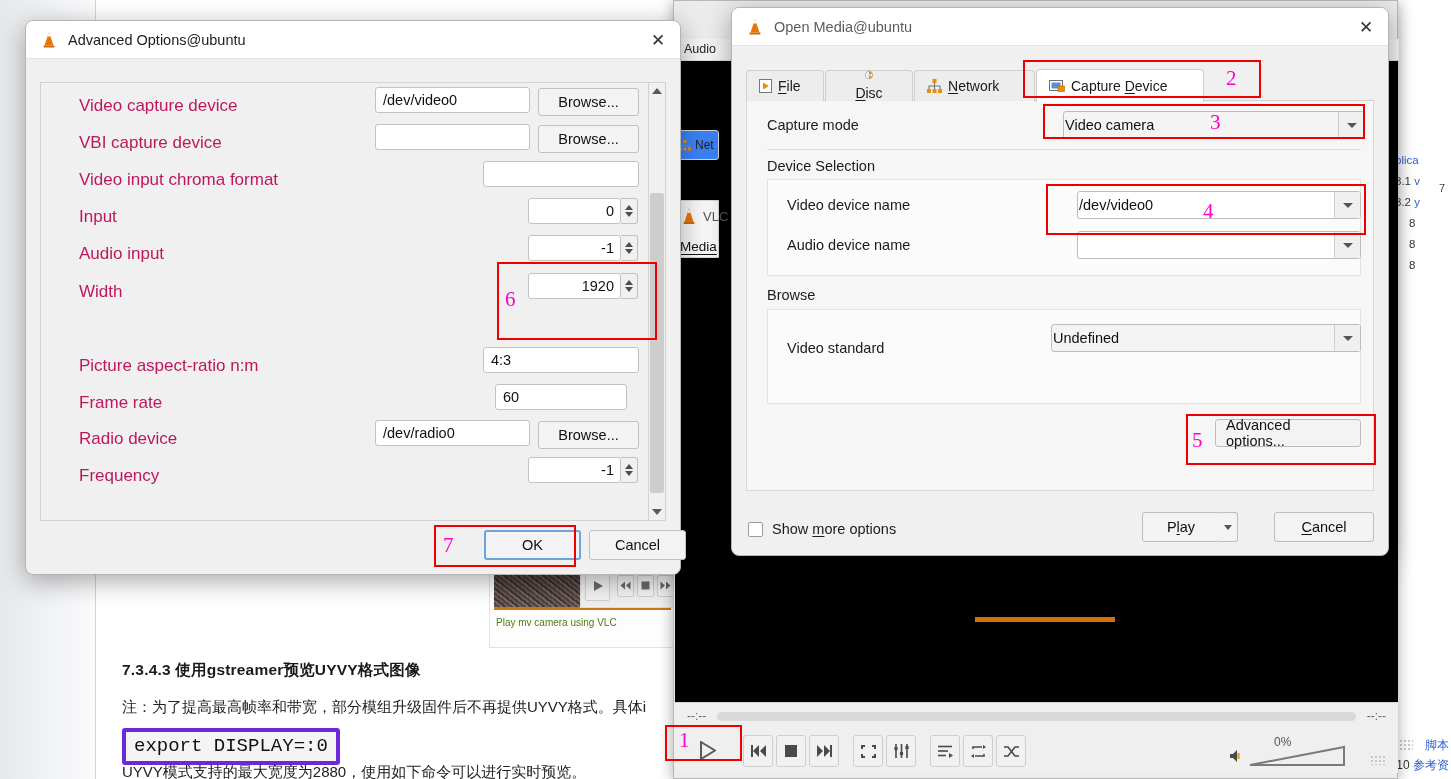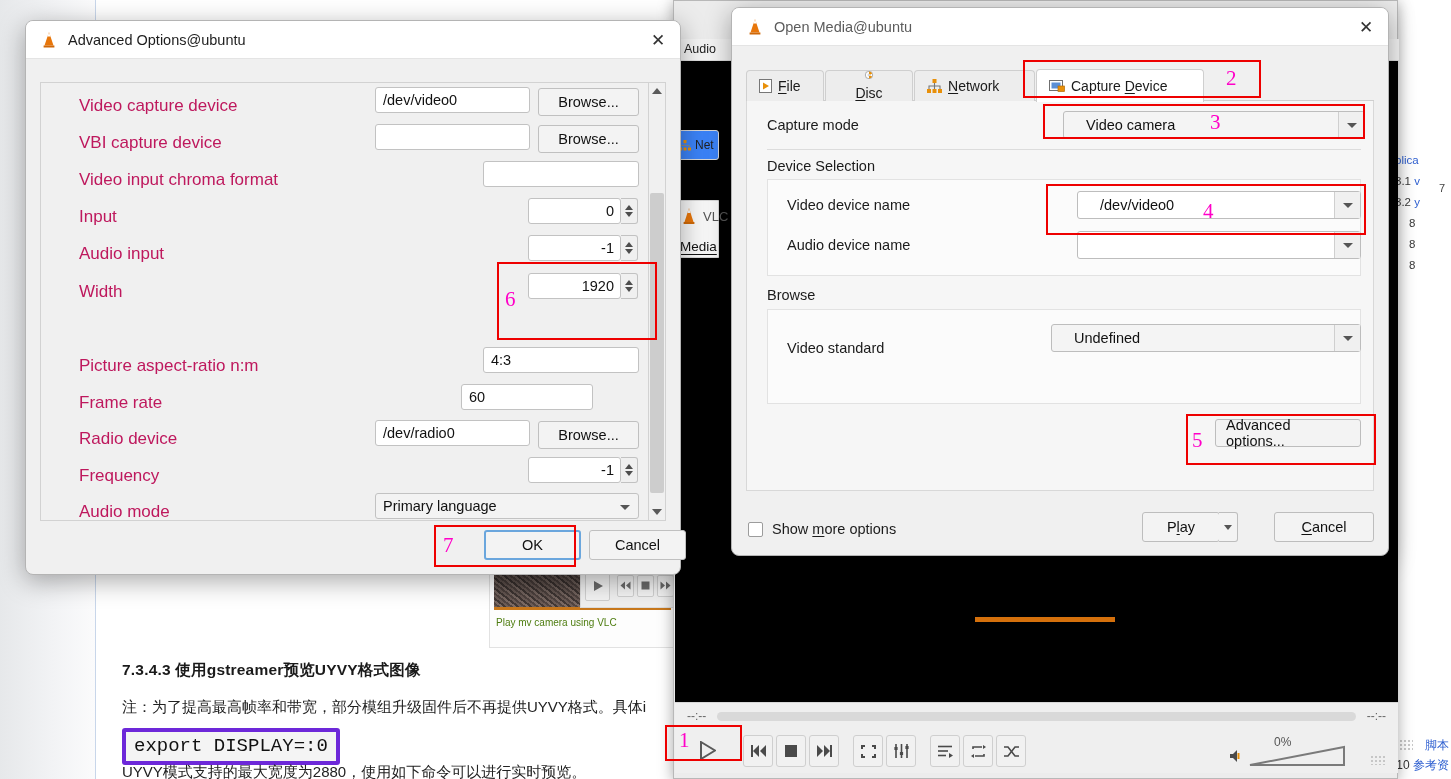--- a/index.html
+++ b/index.html
@@ -287,21 +287,21 @@
   }
   .om-grpline {
     position: absolute; height: 1px; background: #dcdcdc;
   }
   .om-group {
     position: absolute; background: #fbfbfb; border: 1px solid #e2e2e2;
   }
   .om-combo {
     position: absolute; height: 28px; background: #f4f4f4;
     border: 1px solid #bdbdbd; border-radius: 3px;
-    font-size: 14.5px; color: #111; padding-left: 22px;
+    font-size: 14.5px; color: #111; padding-left: 1px;
     display: flex; align-items: center;
   }
   .om-combo.white { background: #ffffff; }
   .om-combo .cbtn {
     position: absolute; right: 0; top: 0; width: 26px; height: 26px;
     background: #f0f0f0; border-left: 1px solid #cfcfcf;
     display: flex; align-items: center; justify-content: center;
   }
   .om-combo .cbtn i {
     width: 0; height: 0; border-left: 5px solid transparent;
@@ -590,45 +590,38 @@
           </div>
 
 
           <div class="arow" style="top:264px;">
             <div class="alabel">Picture aspect-ratio n:m</div>
             <div class="afield" style="left:442px;width:156px;">4:3</div>
           </div>
 
           <div class="arow" style="top:301px;">
             <div class="alabel">Frame rate</div>
-            <div class="afield" style="left:420px;width:132px;">60</div>
+            <div class="afield" style="left:454px;width:132px;">60</div>
           </div>
 
           <div class="arow" style="top:337px;">
             <div class="alabel">Radio device</div>
             <div class="afield" style="left:334px;width:155px;">/dev/radio0</div>
             <div class="abtn" style="left:497px;width:101px;top:1px;">Browse...</div>
           </div>
 
           <div class="arow" style="top:374px;">
             <div class="alabel">Frequency</div>
             <div class="afield num" style="left:487px;width:93px;">-1</div>
             <div class="spin" style="left:580px;top:0;">
                 <i class="up"></i>
                 <i class="dn"></i>
               </div>
           </div>
 
-          <div class="arow" style="top:410px;">
-            <div class="alabel">Audio mode</div>
-            <div class="combo" style="left:334px;width:264px;">
-              <span>Primary language</span>
-              <i class="caret"></i>
-            </div>
-          </div>
         </div>
       </div>
 
       <div class="adv-vscroll">
         <div class="sc-arrow up" style="top:0;">
             <i></i>
           </div>
         <div class="sc-thumb"></div>
         <div class="sc-arrow dn" style="bottom:0;">
             <i></i>

